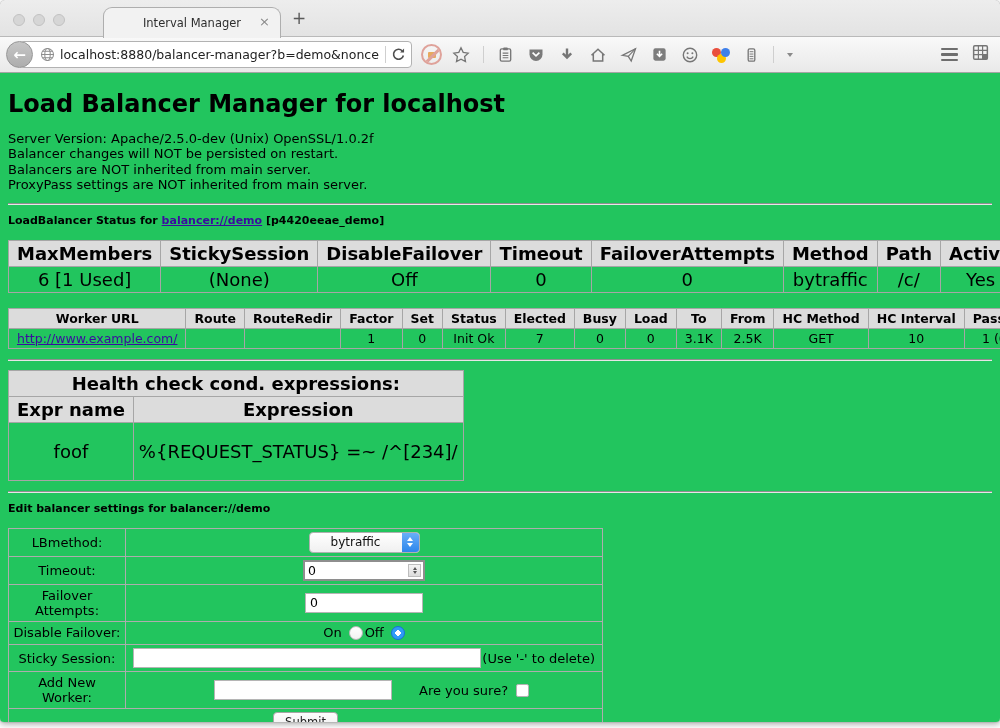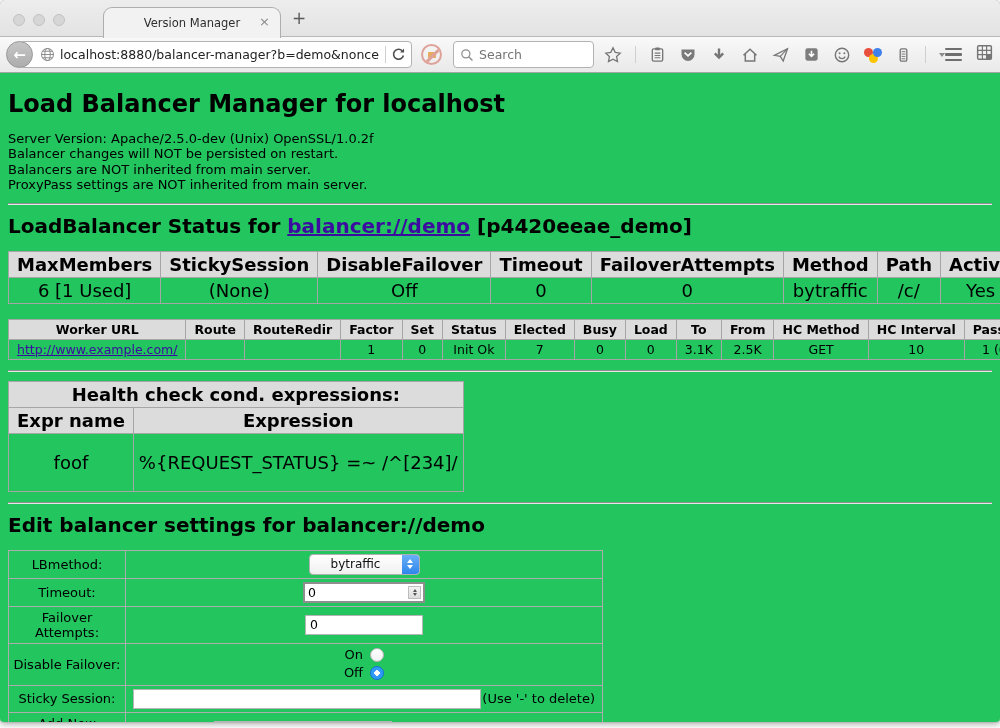--- a/index.html
+++ b/index.html
@@ -47,21 +47,21 @@
     border-top:4px solid #8a8a8a; }
   .burger { display:flex; flex-direction:column; gap:3px; }
   .burger i { width:17px; height:2.5px; background:#6e6e6e; border-radius:1px; }
   .right-group { margin-left:auto; display:flex; align-items:center; gap:13px; }
 
   
   .content { padding:0 8px; height:691px; overflow:hidden; background:#22c55e; font-size:13px; color:#000; }
   h1 { font-size:24px; margin:17px 0 13px; font-weight:bold; }
   .info-line { font-size:13px; line-height:15.4px; }
   hr.rule { border:none; height:2px; background:#8f8f8f; border-bottom:1px solid #e6e6e6; margin:10px 0 9px; }
-  h3 { font-size:20px; margin:8px 0 13px; font-weight:bold; }
+  h3 { font-size:11px; margin:8px 0 13px; font-weight:bold; }
   a.plink { color:#3c0ba0; text-decoration:underline; }
   h3 a.plink { font-weight:bold; }
 
   table.data { border-collapse:collapse; font-size:18px; margin-bottom:15px; }
   table.data th, table.data td { border:1px solid #a6a6a6; padding:2px 8px; text-align:center; white-space:nowrap; }
   table.data th { background:#dcdcdc; font-weight:bold; }
   table.worker { font-size:12.5px; margin-bottom:2px; }
   td.lcell { text-align:left; }
   table.health { margin-bottom:3px; }
   table.health td.expr { text-align:left; padding:18px 5px; }
@@ -81,21 +81,21 @@
   .numwrap { display:inline-flex; width:122px; height:21px; border:2px solid #8e8e8e; background:#fff; align-items:stretch; }
   .numwrap input { border:none; outline:none; flex:1; font-size:12.5px; padding:0 3px; min-width:0; font-family:"DejaVu Sans", sans-serif; }
   .spin { width:13px; margin:2px; border:1px solid #bdbdbd; background:linear-gradient(#f4f4f4,#dcdcdc);
     display:flex; flex-direction:column; align-items:center; justify-content:center; gap:1px; }
   .spin .tri-up { border-left-width:2.5px; border-right-width:2.5px; border-bottom:3px solid #555; }
   .spin .tri-dn { border-left-width:2.5px; border-right-width:2.5px; border-top:3px solid #555; }
   input.text { border:1px solid #b5b5b5; height:20px; font-size:12.5px; padding:0 4px; outline:none; font-family:"DejaVu Sans", sans-serif; }
   .radio { width:14px; height:14px; border-radius:50%; border:1px solid #b3b3b3; background:linear-gradient(#fff,#f2f2f2); display:inline-block; }
   .radio.on { border:1px solid #1673d4; background:radial-gradient(circle, #fff 0 2.6px, #2f9bf7 2.7px); }
   .radio-row { display:flex; align-items:center; justify-content:center; gap:7px; line-height:16.5px; }
-  .radio-col { display:flex; flex-direction:column; gap:2px; }
+  .radio-col { display:flex; gap:2px; }
   .radio-line { display:flex; align-items:center; gap:7px; justify-content:flex-end; }
   .sticky-cell { display:flex; align-items:center; padding:0 3px; }
   .sticky-cell input { width:348px; }
   .sticky-hint { margin-left:auto; }
   .worker-cell { display:flex; align-items:center; padding-left:84px; }
   .worker-cell input { width:178px; }
   .sure-label { margin-left:27px; }
   .checkbox { width:13px; height:13px; border:1px solid #b3b3b3; border-radius:2px; background:#fff; margin-left:8px; }
   .submit-cell { text-align:center; }
   .submit-btn { font-size:11.5px; font-family:"DejaVu Sans", sans-serif; padding:2px 11px;
@@ -106,21 +106,21 @@
 
 <div class="window">
 
   <div class="tabbar">
     <div class="traffic">
       <span class="light"></span>
       <span class="light"></span>
       <span class="light"></span>
     </div>
     <div class="tab">
-      <span>Version Manager</span>
+      <span>Interval Manager</span>
       <span class="tab-close">×</span>
     </div>
     <div class="newtab">+</div>
   </div>
 
   <div class="toolbar">
     <div class="back-btn">←</div>
     <div class="urlbar">
       <span>
         <svg width="15" height="15" viewBox="0 0 16 16">
@@ -136,29 +136,20 @@
       <span>
         <svg width="15" height="15" viewBox="0 0 16 16">
             <path d="M13.2 9A5.3 5.3 0 1 1 12 4.2" fill="none" stroke="#4f4f4f" stroke-width="1.7"></path>
             <path d="M13.9 1.6v4.2h-4.2z" fill="#4f4f4f"></path>
           </svg>
       </span>
     </div>
     <div class="blocked">
         <span class="blob"></span>
       </div>
-    <div class="searchbar">
-      <span>
-        <svg width="14" height="14" viewBox="0 0 16 16">
-            <circle cx="6.7" cy="6.7" r="4.6" fill="none" stroke="#8d8d8d" stroke-width="1.4"></circle>
-            <path d="M10.2 10.2l4 4" stroke="#8d8d8d" stroke-width="1.6"></path>
-          </svg>
-      </span>
-      <input class="search-input" placeholder="Search" style="">
-    </div>
 
     <div class="tb-icons">
       <span>
         <svg width="18" height="18" viewBox="0 0 18 18">
             <path d="M9 1.8l2.2 4.6 5 .7-3.6 3.5.9 5L9 13.2l-4.5 2.4.9-5L1.8 7.1l5-.7z" fill="none" stroke="#767676" stroke-width="1.3"></path>
           </svg>
       </span>
       <span class="vsep"></span>
       <span>
         <svg width="17" height="17" viewBox="0 0 18 18">

